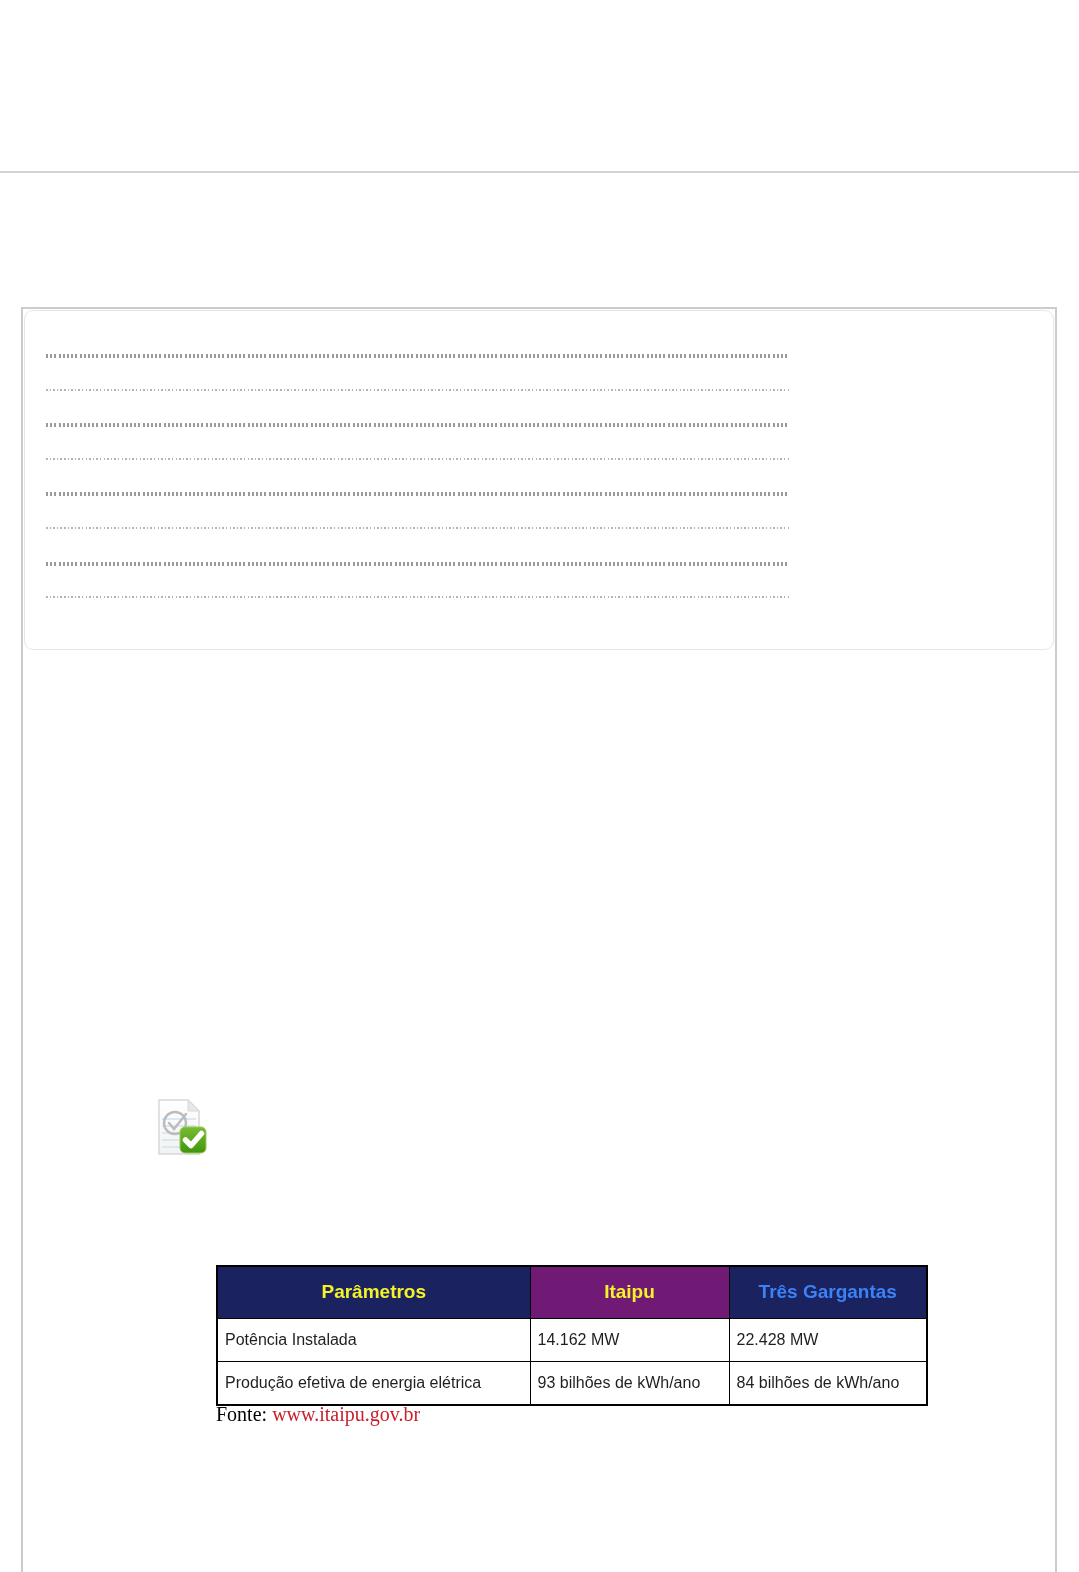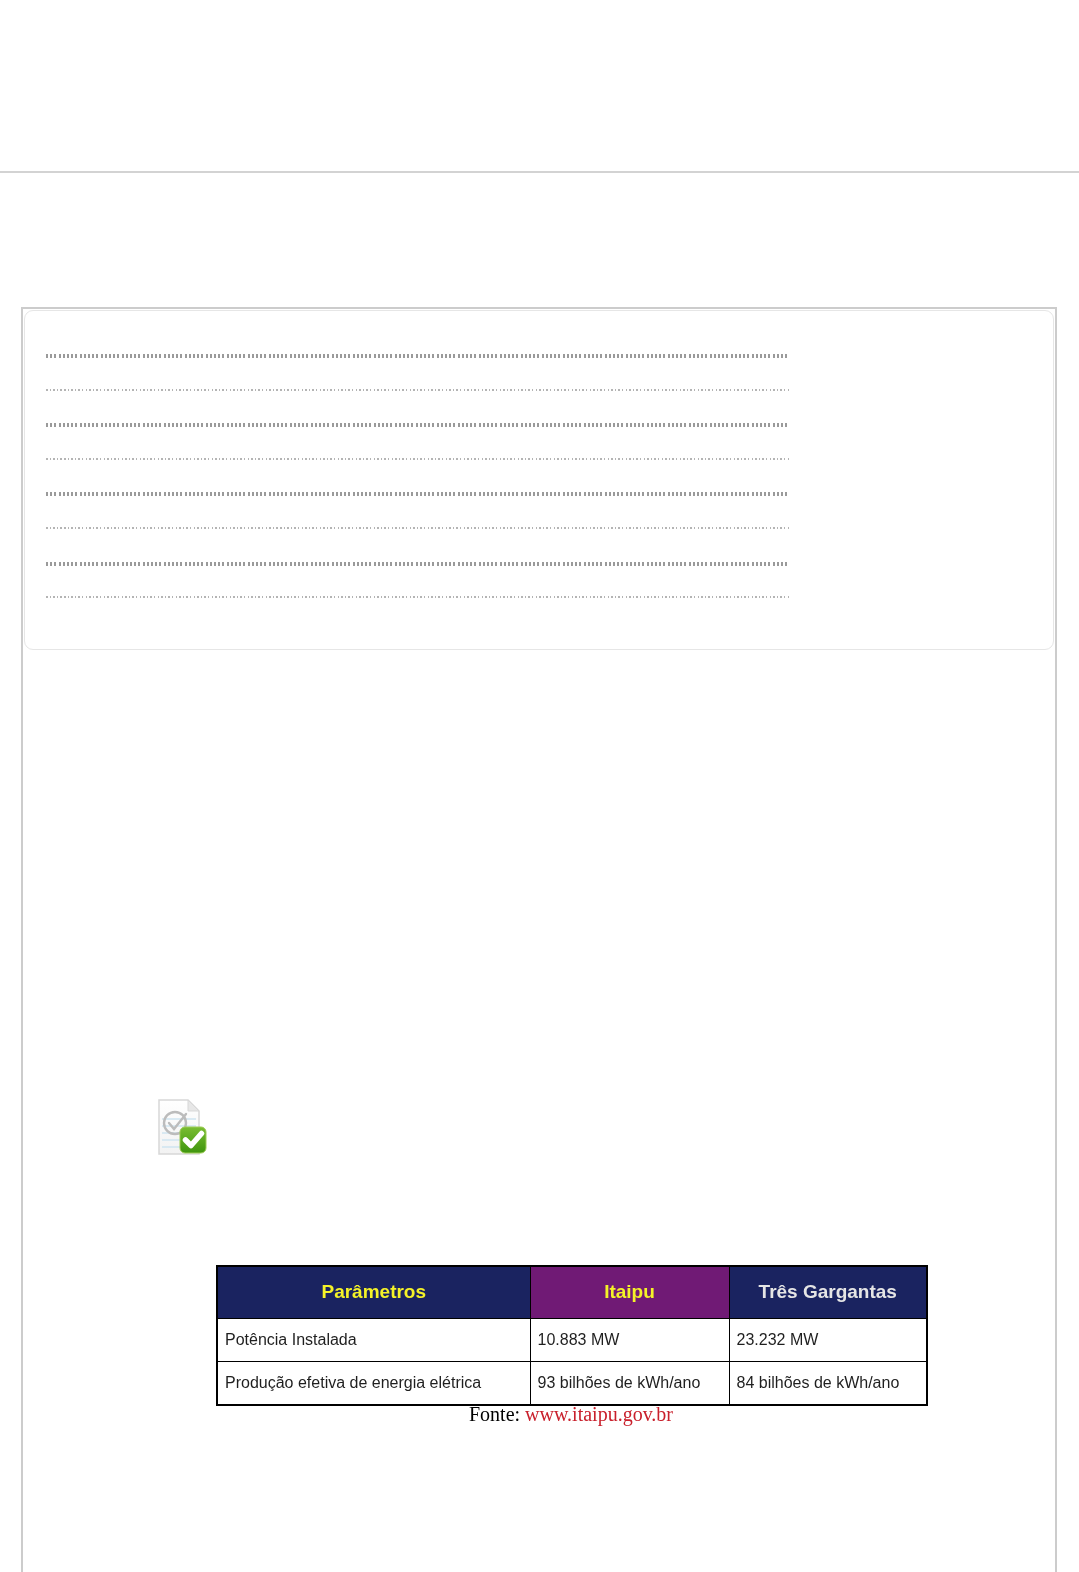--- a/index.html
+++ b/index.html
@@ -92,21 +92,20 @@
   }
   .col-param { width: 313px; }
   .col-itaipu { width: 199px; }
   .col-tg { width: 198px; }
 
   
   .fonte {
     position: absolute;
     left: 193px; top: 1094px;
     width: 710px;
-    text-align: center;
     font-family: "Liberation Serif", serif;
     font-size: 20px;
     color: #000000;
   }
   .fonte a {
     text-decoration: none;
     cursor: pointer;
   }
 </style>
 </head>
@@ -168,29 +167,29 @@
       <table class="data">
         <colgroup>
           <col class="col-param">
             <col class="col-itaipu">
             <col class="col-tg">
         </colgroup>
         <thead>
           <tr>
             <th class="hdr" style="background: rgb(26, 35, 96); color: rgb(244, 242, 40);">Parâmetros</th>
             <th class="hdr" style="background: #701a75; color: rgb(244, 242, 40);">Itaipu</th>
-            <th class="hdr" style="background: rgb(26, 35, 96); color: #e5e5e5;">Três Gargantas</th>
+            <th class="hdr" style="background: rgb(26, 35, 96); color: #3b82f6;">Três Gargantas</th>
           </tr>
         </thead>
         <tbody>
 
         <tr>
               <td>Potência Instalada</td>
-              <td>10.883 MW</td>
-              <td>23.232 MW</td>
+              <td>14.162 MW</td>
+              <td>22.428 MW</td>
             </tr>
             <tr>
               <td>Produção efetiva de energia elétrica</td>
               <td>93 bilhões de kWh/ano</td>
               <td>84 bilhões de kWh/ano</td>
             </tr>
           </tbody>
       </table>
     </div>
 

